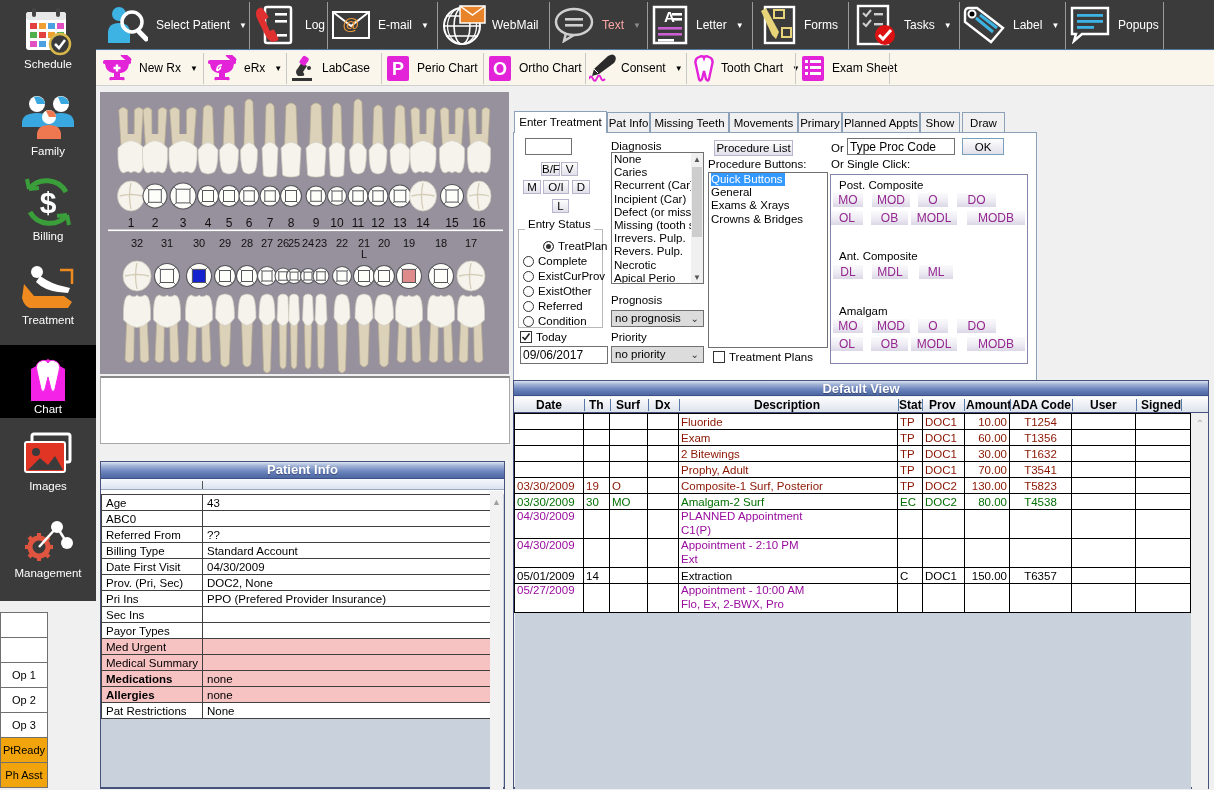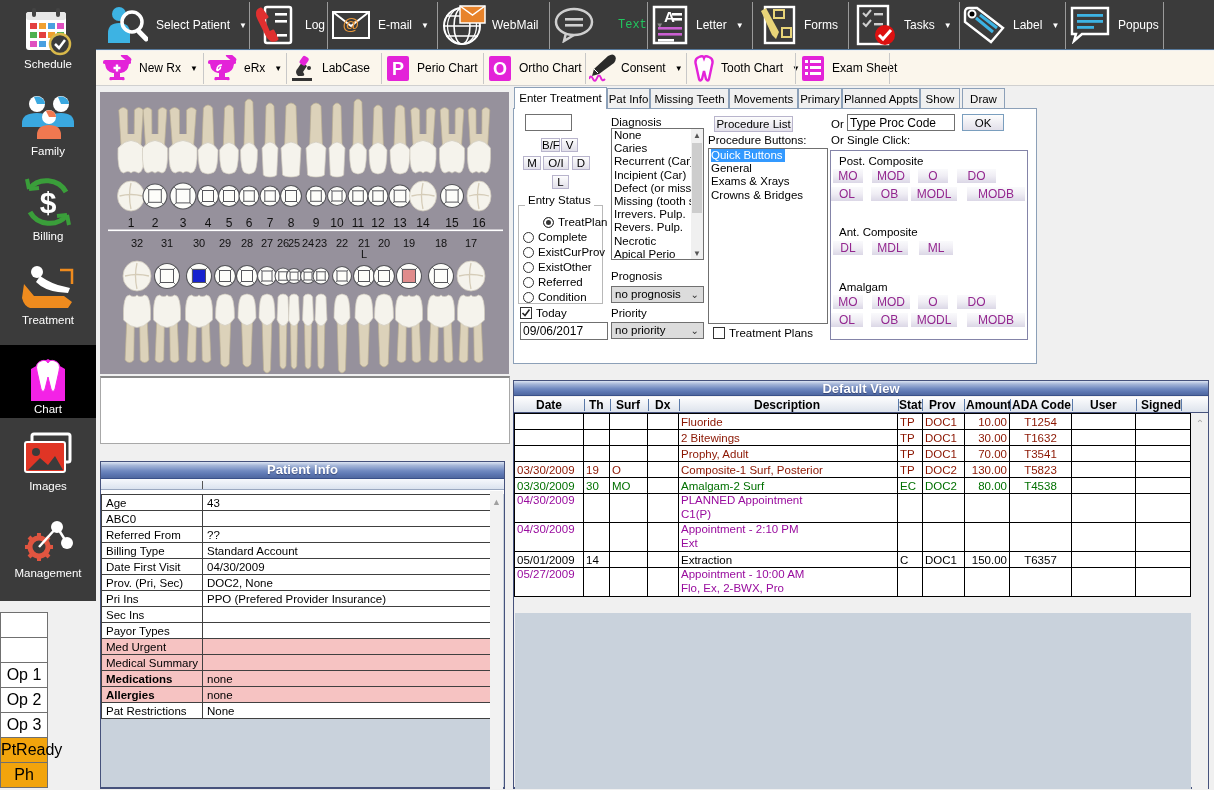--- a/index.html
+++ b/index.html
@@ -13,34 +13,34 @@
 #bar1 .arr { color:#fff; font-size:8px; margin-left:9px; }
 #bar2 { left:96px; top:51px; width:1118px; height:35px; background:#fbf6ec; border-bottom:1px solid #d0d0d0; }
 #bar2 .item { position:absolute; top:0; height:34px; display:flex; align-items:center; color:#000; font-size:12px;justify-content:center; }
 #bar2 .sep { position:absolute; top:2px; width:1px; height:31px; background:#c8c8c8; }
 #bar2 .arr { color:#000; font-size:8px; margin-left:9px; }
 
 #side { left:0; top:0; width:96px; height:601px; background:#3b3b3b; }
 #side .sitem { position:absolute; left:0; width:96px; text-align:center; color:#fff; font-size:11.5px; }
 #side .black { background:#000; }
 
-.op { position:absolute; left:0px; width:48px; height:26px; background:#fff; border:1px solid #707070; font-size:16px; text-align:center; line-height:24px; }
+.op { position:absolute; left:0px; width:48px; height:26px; background:#fff; border:1px solid #707070; font-size:11px; text-align:center; line-height:24px; }
 .op.orange { background:#f2a40c; }
 
 #chart { left:100px; top:92px; width:409px; height:282px; background:#96919c; }
 #whitebox { left:100px; top:376px; width:410px; height:68px; background:#fff; border:1px solid #a8a8a8; border-top:2px solid #888; }
 
 #pinfo { left:100px; top:461px; width:405px; height:328px; background:#c9d2dc; border:1px solid #46527c; border-bottom:2px solid #46527c; }
 .bluehdr { background:linear-gradient(#dce4f2 0%, #a5b6d8 22%, #7089c0 55%, #5a74b0 80%, #50689f 100%); color:#fff; font-weight:bold; font-size:13px; text-align:center; border-bottom:1px solid #39508a; text-shadow:0 1px 1px rgba(0,0,30,0.4); }
 #pinfo table { border-collapse:collapse; width:393px; table-layout:fixed; background:#fff; font-size:11.5px; }
 #pinfo td { border:1px solid #404040; border-left:none; height:16px; padding:0 4px; font-size:11.5px; overflow:hidden; white-space:nowrap; }
 #pinfo td:first-child { border-left:1px solid #404040; }
 #pinfo tr.pink td { background:#f6c3c2; }
 
-#tabs { left:513px; top:88px; width:524px; height:280px;border-radius:15px; }
+#tabs { left:513px; top:112px; width:524px; height:280px;border-radius:15px; }
 .tab { position:absolute; top:0; height:21px; background:#f0f0f0; border:1px solid #8ca0b8; border-bottom:none; font-size:11.5px; text-align:center; line-height:20px; white-space:nowrap; overflow:hidden; }
 .tab.sel { background:#fff; height:22px; top:-1px; z-index:3; }
 #tabbody { position:absolute; left:0; top:20px; width:524px; height:256px; background:#fff; border:1px solid #8ca0b8; }
 .btn { position:absolute; background:linear-gradient(#fdfdfd,#e2e0ea); border:1px solid #b8b4cc; text-align:center; font-size:11.5px; color:#000; }
 .qbtn { position:absolute; background:linear-gradient(#fafafc 0%,#efedf4 50%,#dbd7e6 100%); text-align:center; font-size:12px; color:#93278f; line-height:14px; height:14px; }
 .lbl { position:absolute; font-size:11.5px; color:#000; white-space:nowrap; }
 input.txt { position:absolute; border:1px solid #707070; background:#fff; font-family:"Liberation Sans",sans-serif; font-size:12px; padding:0 2px; }
 .listbox { position:absolute; border:1px solid #707070; background:#fff; font-size:11.5px; overflow:hidden; }
 .listbox div { height:13.2px; line-height:13.2px; padding-left:2px; white-space:nowrap; }
 .ddl { position:absolute; border:1px solid #707070; background:#dcdcdc; font-size:11.5px; line-height:15px; padding-left:3px; }
@@ -110,21 +110,21 @@
     <span style="margin-left:6px;">WebMail</span>
   </div>
   <div class="sep" style="left:453px;"></div>
   <div class="item" style="left:458px;">
     <svg width="42" height="36" viewBox="0 0 42 36">
       <ellipse cx="20" cy="15" rx="18" ry="13" fill="none" stroke="#cfcfcf" stroke-width="2.5"></ellipse>
       <path d="M12 26 L10 34 L20 28" fill="none" stroke="#cfcfcf" stroke-width="2.5"></path>
       <rect x="11" y="11" width="18" height="2.6" fill="#cfcfcf"></rect>
       <rect x="11" y="17" width="18" height="2.6" fill="#cfcfcf"></rect>
     </svg>
-    <span style="margin-left:22px; color:#22c55e;font-family:Liberation Mono, monospace;">Text</span>
+    <span style="margin-left:6px; color:#fca5a5;">Text</span>
       <span class="arr" style="color:#8a8a8a;">▼</span>
   </div>
   <div class="sep" style="left:551px;"></div>
   <div class="item" style="left:556px;">
     <svg width="36" height="40" viewBox="0 0 36 40">
       <rect x="2" y="2" width="32" height="36" fill="none" stroke="#fff" stroke-width="2.5"></rect>
       <text x="12" y="17" font-size="15" font-weight="bold" fill="#fff" font-family="Liberation Sans">A</text>
       <rect x="20" y="8" width="10" height="2.6" fill="#fff"></rect>
       <rect x="20" y="13" width="10" height="2.6" fill="#fff"></rect>
       <rect x="6" y="22" width="24" height="2.6" fill="#c95fd0"></rect>
@@ -882,20 +882,33 @@
             <td class="r">10.00</td>
             <td class="c">T1254</td>
             <td></td>
             <td></td>
           </tr>
     <tr class="maroon">
             <td></td>
             <td></td>
             <td></td>
             <td></td>
+            <td>Exam</td>
+            <td>TP</td>
+            <td>DOC1</td>
+            <td class="r">60.00</td>
+            <td class="c">T1356</td>
+            <td></td>
+            <td></td>
+          </tr>
+    <tr class="maroon">
+            <td></td>
+            <td></td>
+            <td></td>
+            <td></td>
             <td>2 Bitewings</td>
             <td>TP</td>
             <td>DOC1</td>
             <td class="r">30.00</td>
             <td class="c">T1632</td>
             <td></td>
             <td></td>
           </tr>
     <tr class="maroon">
             <td></td>

